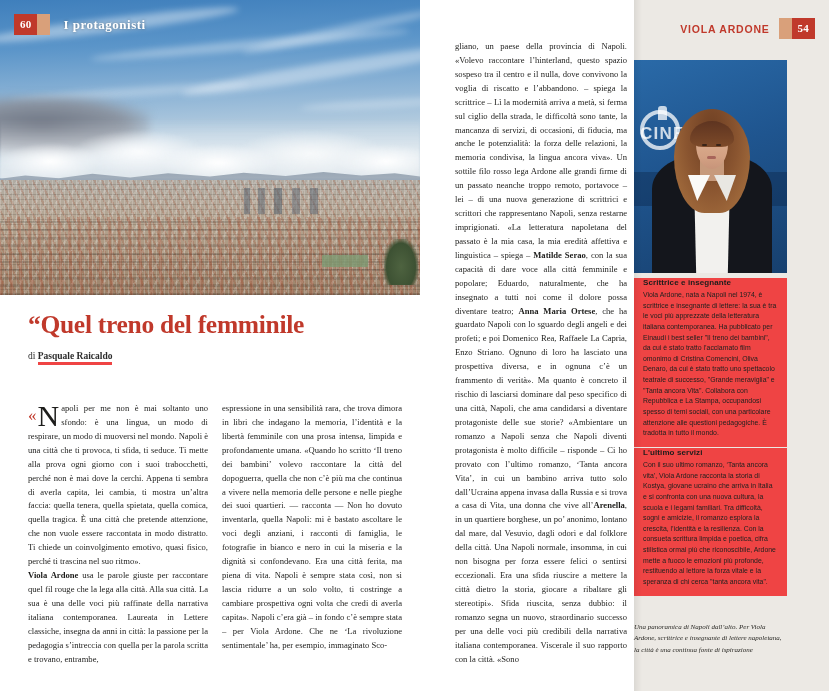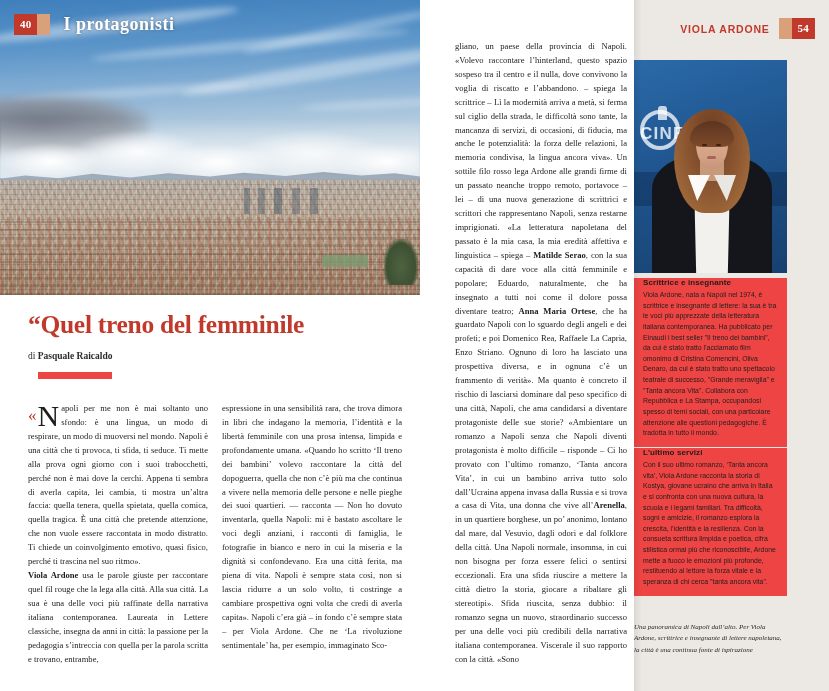--- a/index.html
+++ b/index.html
@@ -51,21 +51,21 @@
   }
   .badge-tab {
     width: 13px;
     height: 21px;
     background: #d9a07a;
   }
   .section-title {
     color: #ffffff;
     font-family: "Liberation Serif", serif;
     font-weight: bold;
-    font-size: 18px;
+    font-size: 13px;
     letter-spacing: 0.5px;
     margin-left: 13px;
     text-shadow: 0 0 3px rgba(0,0,0,0.35);
   }
 
   
   .hero-photo {
     position: absolute;
     top: 0;
     left: 0;
@@ -185,22 +185,22 @@
     letter-spacing: -0.3px;
   }
   .byline {
     margin-top: 12px;
     font-family: "Liberation Serif", serif;
     font-size: 9.5px;
     color: #2b2b2b;
   }
   .byline .author {
     font-weight: bold;
-    border-bottom: 7px solid #ef4444;
-    padding-bottom: 11px;
+    border-bottom: 3px solid #ef4444;
+    padding-bottom: 1px;
   }
 
   
   .cols-left {
     position: absolute;
     top: 402px;
     left: 28px;
     width: 374px;
     height: 280px;
     display: flex;
@@ -433,21 +433,21 @@
       <div class="city">
         <div class="city-tex"></div>
         <div class="city-towers"></div>
         <div class="city-roofs"></div>
         <div class="green-roof"></div>
         <div class="tree-clump"></div>
       </div>
     </div>
 
     <div class="header-left">
-      <div class="pagebadge">40</div>
+      <div class="pagebadge">60</div>
       <div class="badge-tab"></div>
       <div class="section-title">I protagonisti</div>
     </div>
 
     <div class="headline-wrap">
       <div class="headline">
         <div>“Quel treno del femminile</div>
       </div>
       <div class="byline">
         <span>di </span><span class="author">Pasquale Raicaldo</span>

